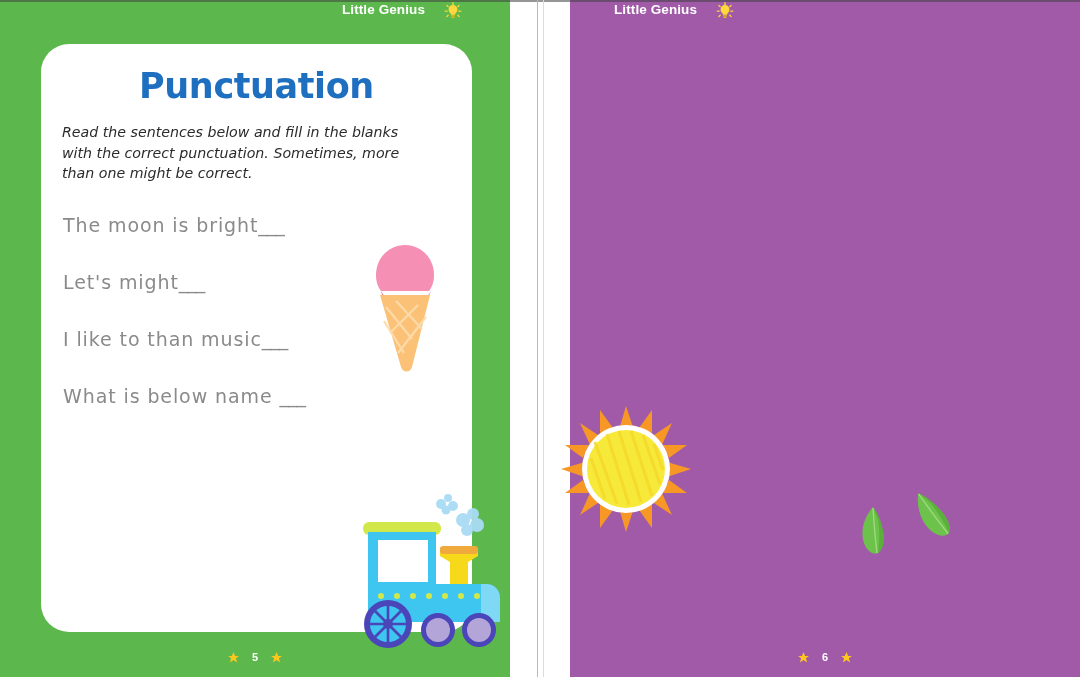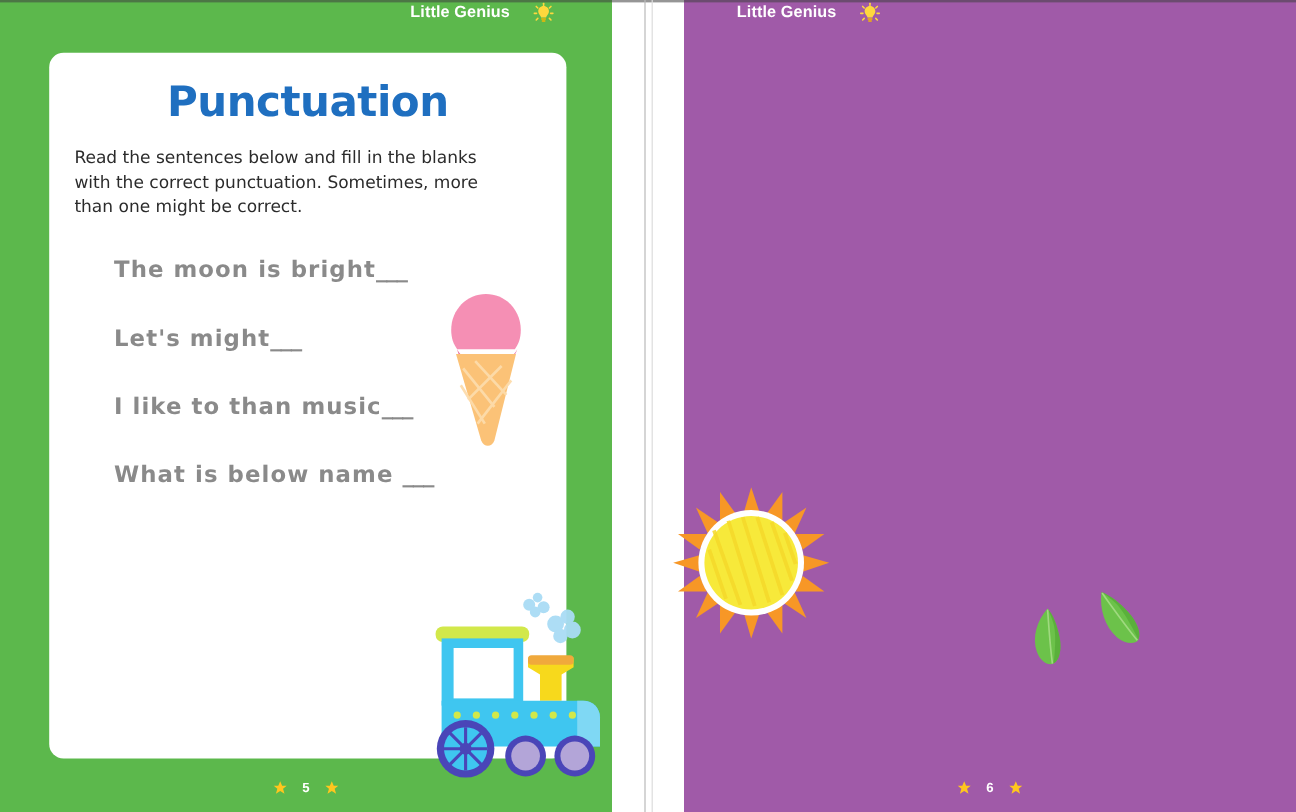--- a/index.html
+++ b/index.html
@@ -23,42 +23,43 @@
 
   
   .brand{position:absolute;top:2px;display:flex;align-items:flex-start;gap:18px;}
   .brand-left{right:48px;}
   .brand-right{left:44px;}
   .brand-text{color:#ffffff;font-size:13.5px;font-weight:bold;letter-spacing:.1px;
     font-family:"Liberation Sans",sans-serif;}
   .bulb{width:18px;height:19px;position:relative;display:inline-block;margin-left:1px;}
 
   
-  .card{position:absolute;background:#ffffff;border-radius:12px;}
+  .card{position:absolute;background:#ffffff;border-radius:28px;}
   .card-left{left:41px;top:44px;width:431px;height:588px;}
 
   .title{
     text-align:center;color:#1f6fc0;
     font-family:"DejaVu Sans",sans-serif;
     font-weight:bold;letter-spacing:-.4px;
   }
   .title-left{font-size:35px;margin-top:22px;}
 
   .intro{
     color:#2b2b2b;font-size:14.2px;line-height:1.46;
     font-family:"DejaVu Sans",sans-serif;
+    font-style:italic;
   }
   .intro-left{position:absolute;left:21px;top:78px;width:360px;}
 
   
   .sentences{position:absolute;left:22px;top:170px;width:330px;}
   .sent{
     color:#8a8a8a;font-size:19px;letter-spacing:.9px;
-    font-family:"DejaVu Sans",sans-serif;font-weight:700;
-    margin-bottom:35px;white-space:nowrap;margin-left:32px;
+    font-family:"DejaVu Sans",sans-serif;font-weight:400;
+    margin-bottom:35px;white-space:nowrap;
   }
   .sent .blank{letter-spacing:-1px;}
 
   
   .footer{position:absolute;bottom:14px;left:0;right:0;display:flex;
     align-items:center;justify-content:center;gap:12px;}
   .pagenum{color:#ffffff;font-size:11px;font-weight:bold;
     font-family:"Liberation Sans",sans-serif;}
   .star{width:13px;height:13px;display:inline-block;}
 

